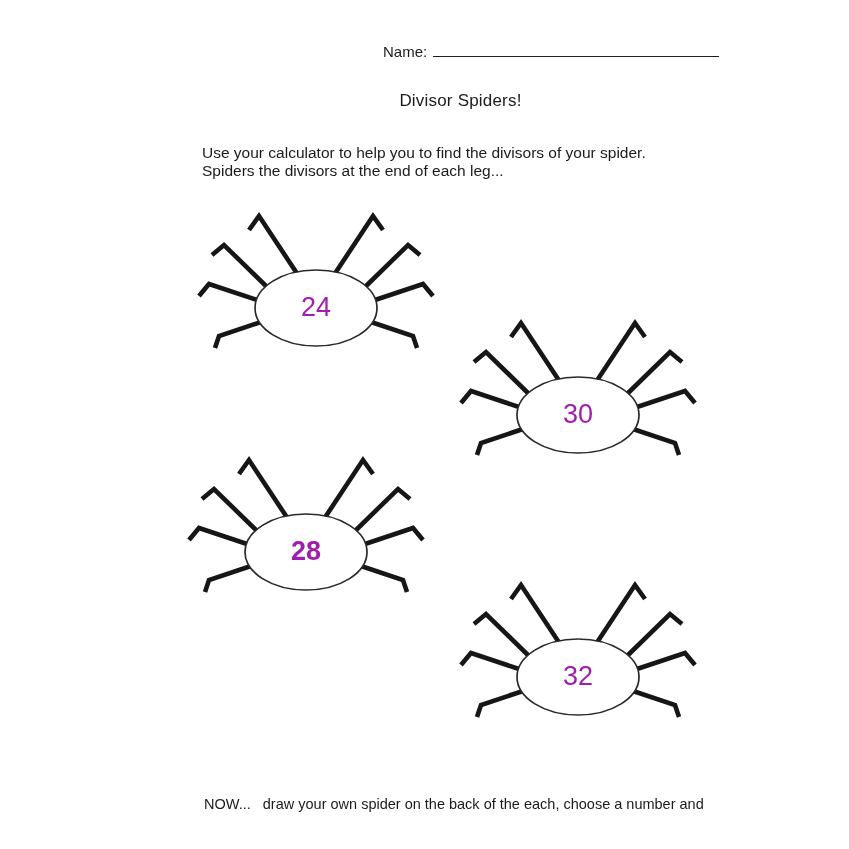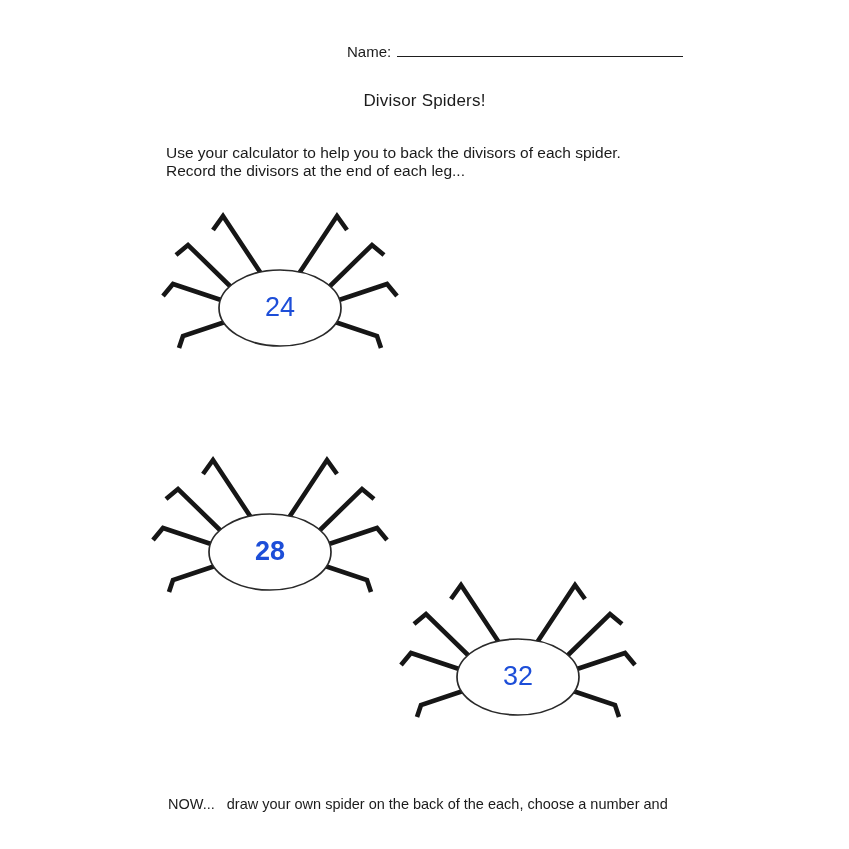--- a/index.html
+++ b/index.html
@@ -4,21 +4,21 @@
 <style>
   * { margin: 0; padding: 0; box-sizing: border-box; }
   html, body { background: #ffffff; }
   body {
     width: 849px; height: 849px;
     position: relative;
     overflow: hidden;
     font-family: "Liberation Sans", "DejaVu Sans", sans-serif;
     color: #1b1b1b;
   }
-  .page { position: absolute; inset: 0; background: #fff; }
+  .page { position: absolute; inset: 0; background: #fff; margin-left: 36px; }
 
   
   .name-row {
     position: absolute; left: 347px; top: 42px;
     font-size: 15px; white-space: nowrap;
   }
   .name-row .blank {
     display: inline-block;
     width: 286px; height: 15px;
     margin-left: 6px;
@@ -50,60 +50,76 @@
   
   .spider {
     position: absolute;
     width: 240px; height: 160px;
   }
   .spider svg { position: absolute; left: 0; top: 0; width: 240px; height: 160px; }
   .spider .num {
     position: absolute; left: 60px; top: 85px; width: 120px;
     text-align: center;
     font-size: 27px; line-height: 29px;
-    color: #1d4ed8;
+    color: #a21caf;
   }
   .spider-1 { left: 160px; top: 208px; }
   .spider-2 { left: 422px; top: 315px; }
   .spider-3 { left: 150px; top: 452px; font-weight: bold; }
-  .spider-4 { left: 398px; top: 577px; }
+  .spider-4 { left: 422px; top: 577px; }
 </style>
 </head>
 <body>
 
 <div class="page">
 
   <div class="name-row">
     <span>Name:</span><span class="blank"></span>
   </div>
 
   <div class="title">Divisor Spiders!</div>
 
   <div class="instructions">
-    <div>Use your calculator to help you to back the divisors of each spider.</div>
-    <div>Record the divisors at the end of each leg...</div>
+    <div>Use your calculator to help you to find the divisors of your spider.</div>
+    <div>Spiders the divisors at the end of each leg...</div>
   </div>
 
   <div class="spider spider-1">
     <svg viewBox="0 0 240 160">
       <g stroke="#161616" stroke-width="4.6" fill="none" stroke-linejoin="miter" stroke-linecap="butt">
         <polyline points="104,70 63,8 53,22"></polyline>
         <polyline points="72,80 28,37 16,47"></polyline>
         <polyline points="64,93 13,76 3,88"></polyline>
         <polyline points="68,113 23,128 19,140"></polyline>
         <polyline points="136,70 177,8 187,22"></polyline>
         <polyline points="168,80 212,37 224,47"></polyline>
         <polyline points="176,93 227,76 237,88"></polyline>
         <polyline points="172,113 217,128 221,140"></polyline>
       </g>
       <ellipse cx="120" cy="100" rx="61" ry="38" fill="#ffffff" stroke="#2a2a2a" stroke-width="1.7"></ellipse>
     </svg>
     <div class="num">24</div>
   </div>
 
+  <div class="spider spider-2">
+    <svg viewBox="0 0 240 160">
+      <g stroke="#161616" stroke-width="4.6" fill="none" stroke-linejoin="miter" stroke-linecap="butt">
+        <polyline points="104,70 63,8 53,22"></polyline>
+        <polyline points="72,80 28,37 16,47"></polyline>
+        <polyline points="64,93 13,76 3,88"></polyline>
+        <polyline points="68,113 23,128 19,140"></polyline>
+        <polyline points="136,70 177,8 187,22"></polyline>
+        <polyline points="168,80 212,37 224,47"></polyline>
+        <polyline points="176,93 227,76 237,88"></polyline>
+        <polyline points="172,113 217,128 221,140"></polyline>
+      </g>
+      <ellipse cx="120" cy="100" rx="61" ry="38" fill="#ffffff" stroke="#2a2a2a" stroke-width="1.7"></ellipse>
+    </svg>
+    <div class="num">30</div>
+  </div>
 
   <div class="spider spider-3">
     <svg viewBox="0 0 240 160">
       <g stroke="#161616" stroke-width="4.6" fill="none" stroke-linejoin="miter" stroke-linecap="butt">
         <polyline points="104,70 63,8 53,22"></polyline>
         <polyline points="72,80 28,37 16,47"></polyline>
         <polyline points="64,93 13,76 3,88"></polyline>
         <polyline points="68,113 23,128 19,140"></polyline>
         <polyline points="136,70 177,8 187,22"></polyline>
         <polyline points="168,80 212,37 224,47"></polyline>

